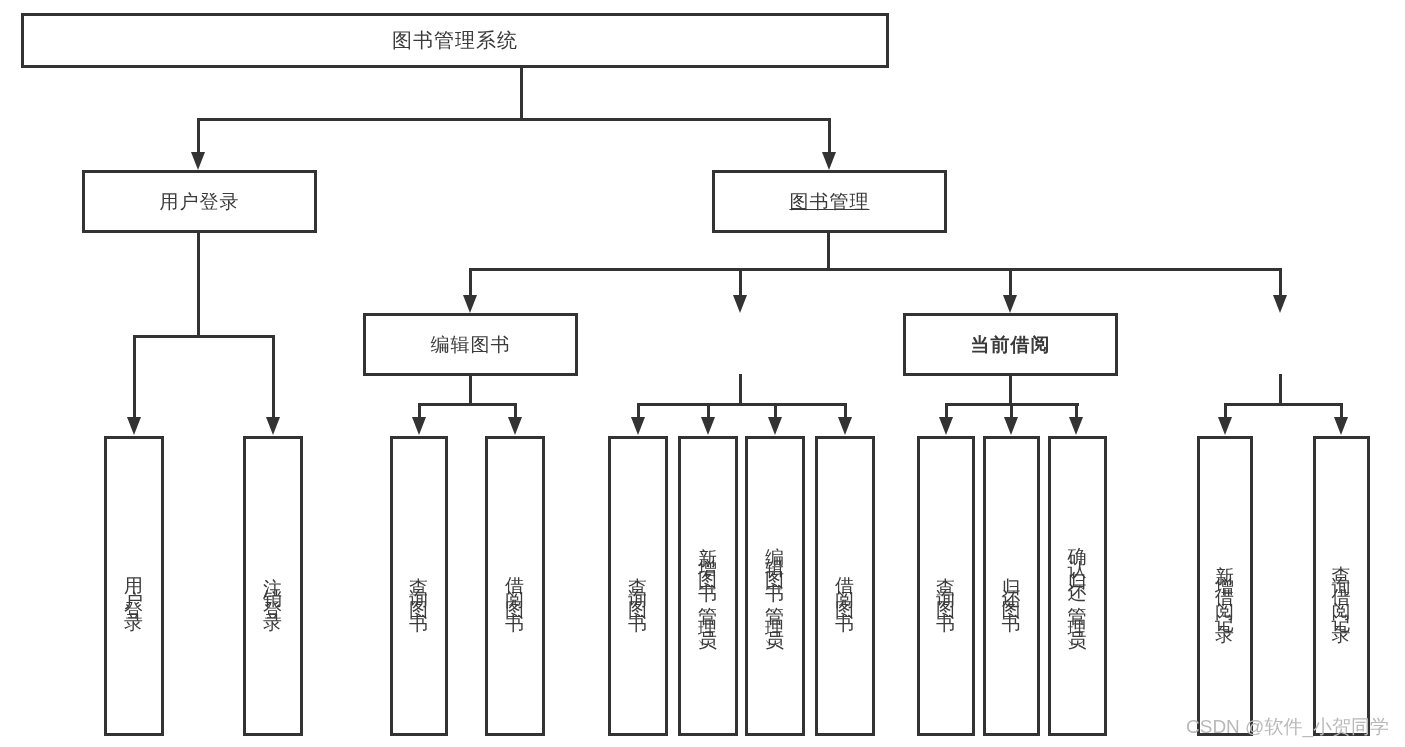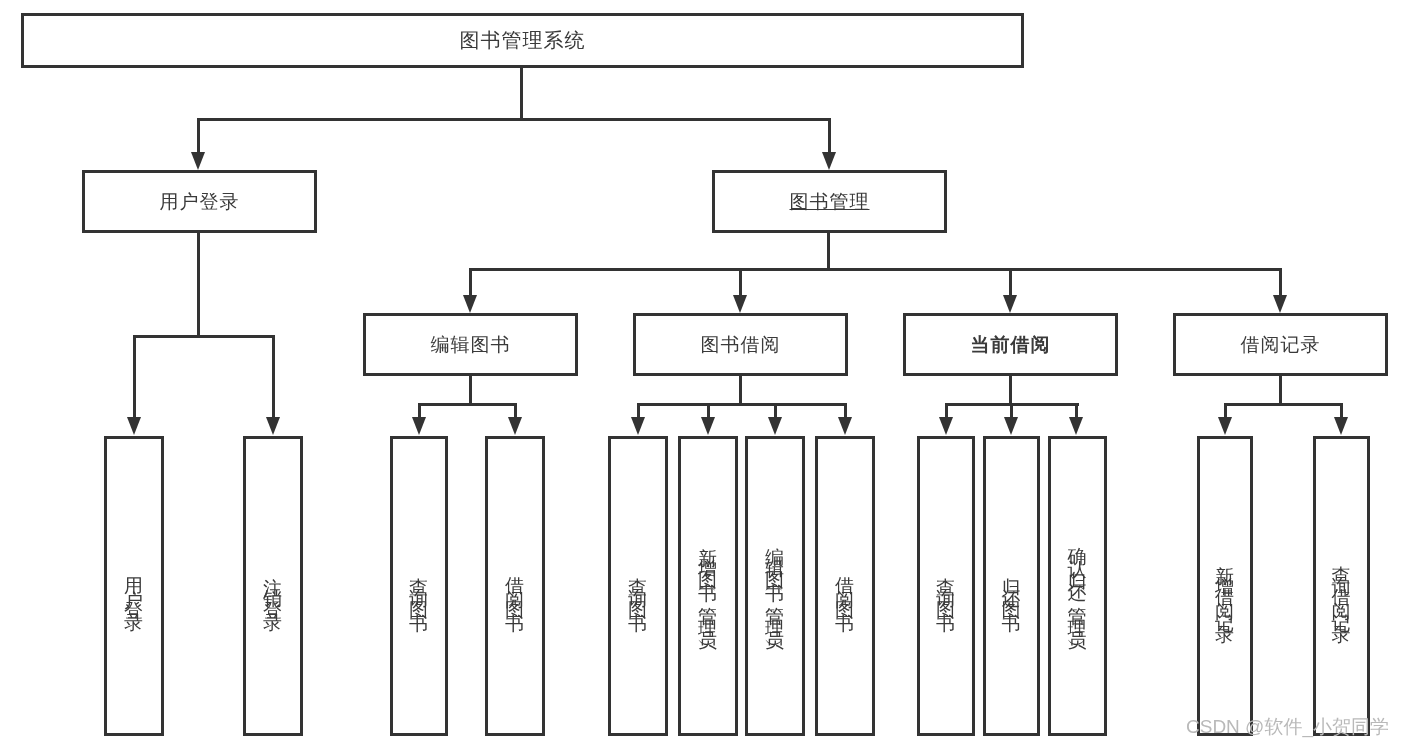--- a/index.html
+++ b/index.html
@@ -121,42 +121,36 @@
   <div class="vl" style="left:1075px; top:403px; height:16px;"></div>
   <div class="ar" style="left:1069px; top:417px;"></div>
 
   <div class="vl" style="left:1279px; top:374px; height:31px;"></div>
   <div class="hl" style="left:1224px; top:403px; width:119px;"></div>
   <div class="vl" style="left:1224px; top:403px; height:16px;"></div>
   <div class="ar" style="left:1218px; top:417px;"></div>
   <div class="vl" style="left:1340px; top:403px; height:16px;"></div>
   <div class="ar" style="left:1334px; top:417px;"></div>
 
-  <div class="box root" style="left:21px; top:13px; width:1003px; height:55px;">
+  <div class="box root" style="left:21px; top:13px; width:868px; height:55px;">
     <span>图书管理系统</span>
   </div>
 
   <div class="box" style="left:82px; top:170px; width:235px; height:63px;">
     <span>用户登录</span>
   </div>
   <div class="box" style="left:712px; top:170px; width:235px; height:63px;text-decoration:underline;">
     <span>图书管理</span>
   </div>
 
   <div class="box" style="left:363px; top:313px; width:215px; height:63px;">
     <span>编辑图书</span>
   </div>
-  <div class="box" style="left:633px; top:313px; width:215px; height:63px;">
-    <span>图书借阅</span>
-  </div>
   <div class="box" style="left:903px; top:313px; width:215px; height:63px;font-weight:bold;">
     <span>当前借阅</span>
-  </div>
-  <div class="box" style="left:1173px; top:313px; width:215px; height:63px;">
-    <span>借阅记录</span>
   </div>
 
   <div class="vbox" style="left:104px; top:436px; width:60px; height:300px;">
     <span>用户登录</span>
   </div>
   <div class="vbox" style="left:243px; top:436px; width:60px; height:300px;">
     <span>注销登录</span>
   </div>
 
   <div class="vbox" style="left:390px; top:436px; width:58px; height:300px;">

